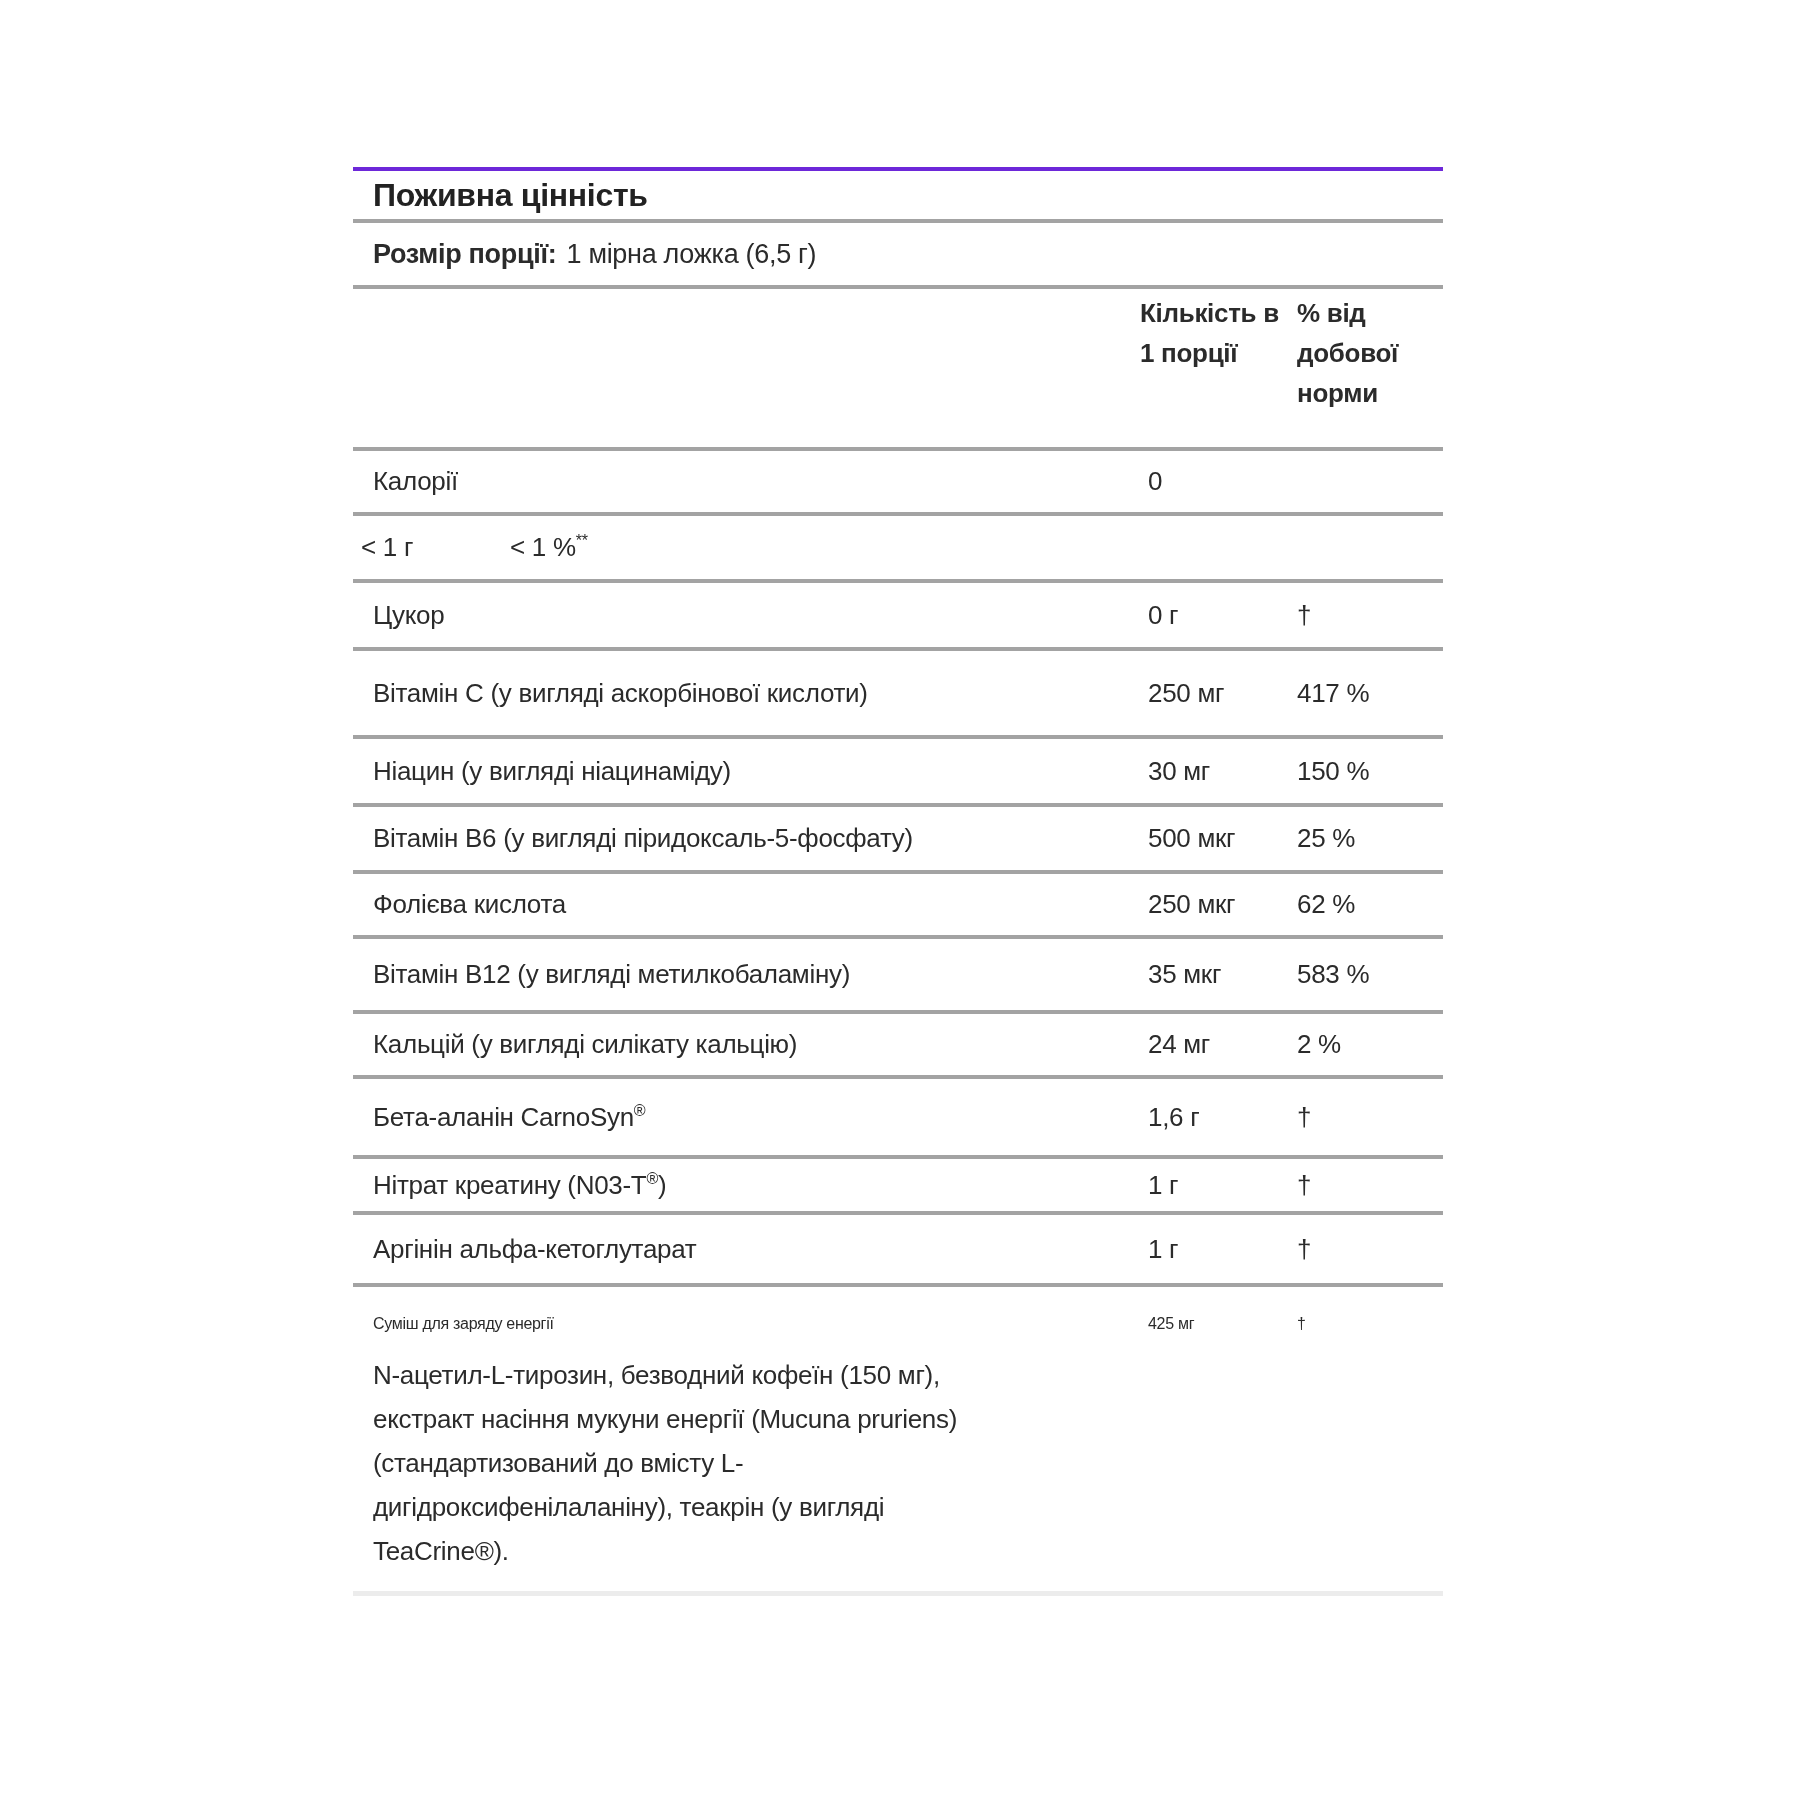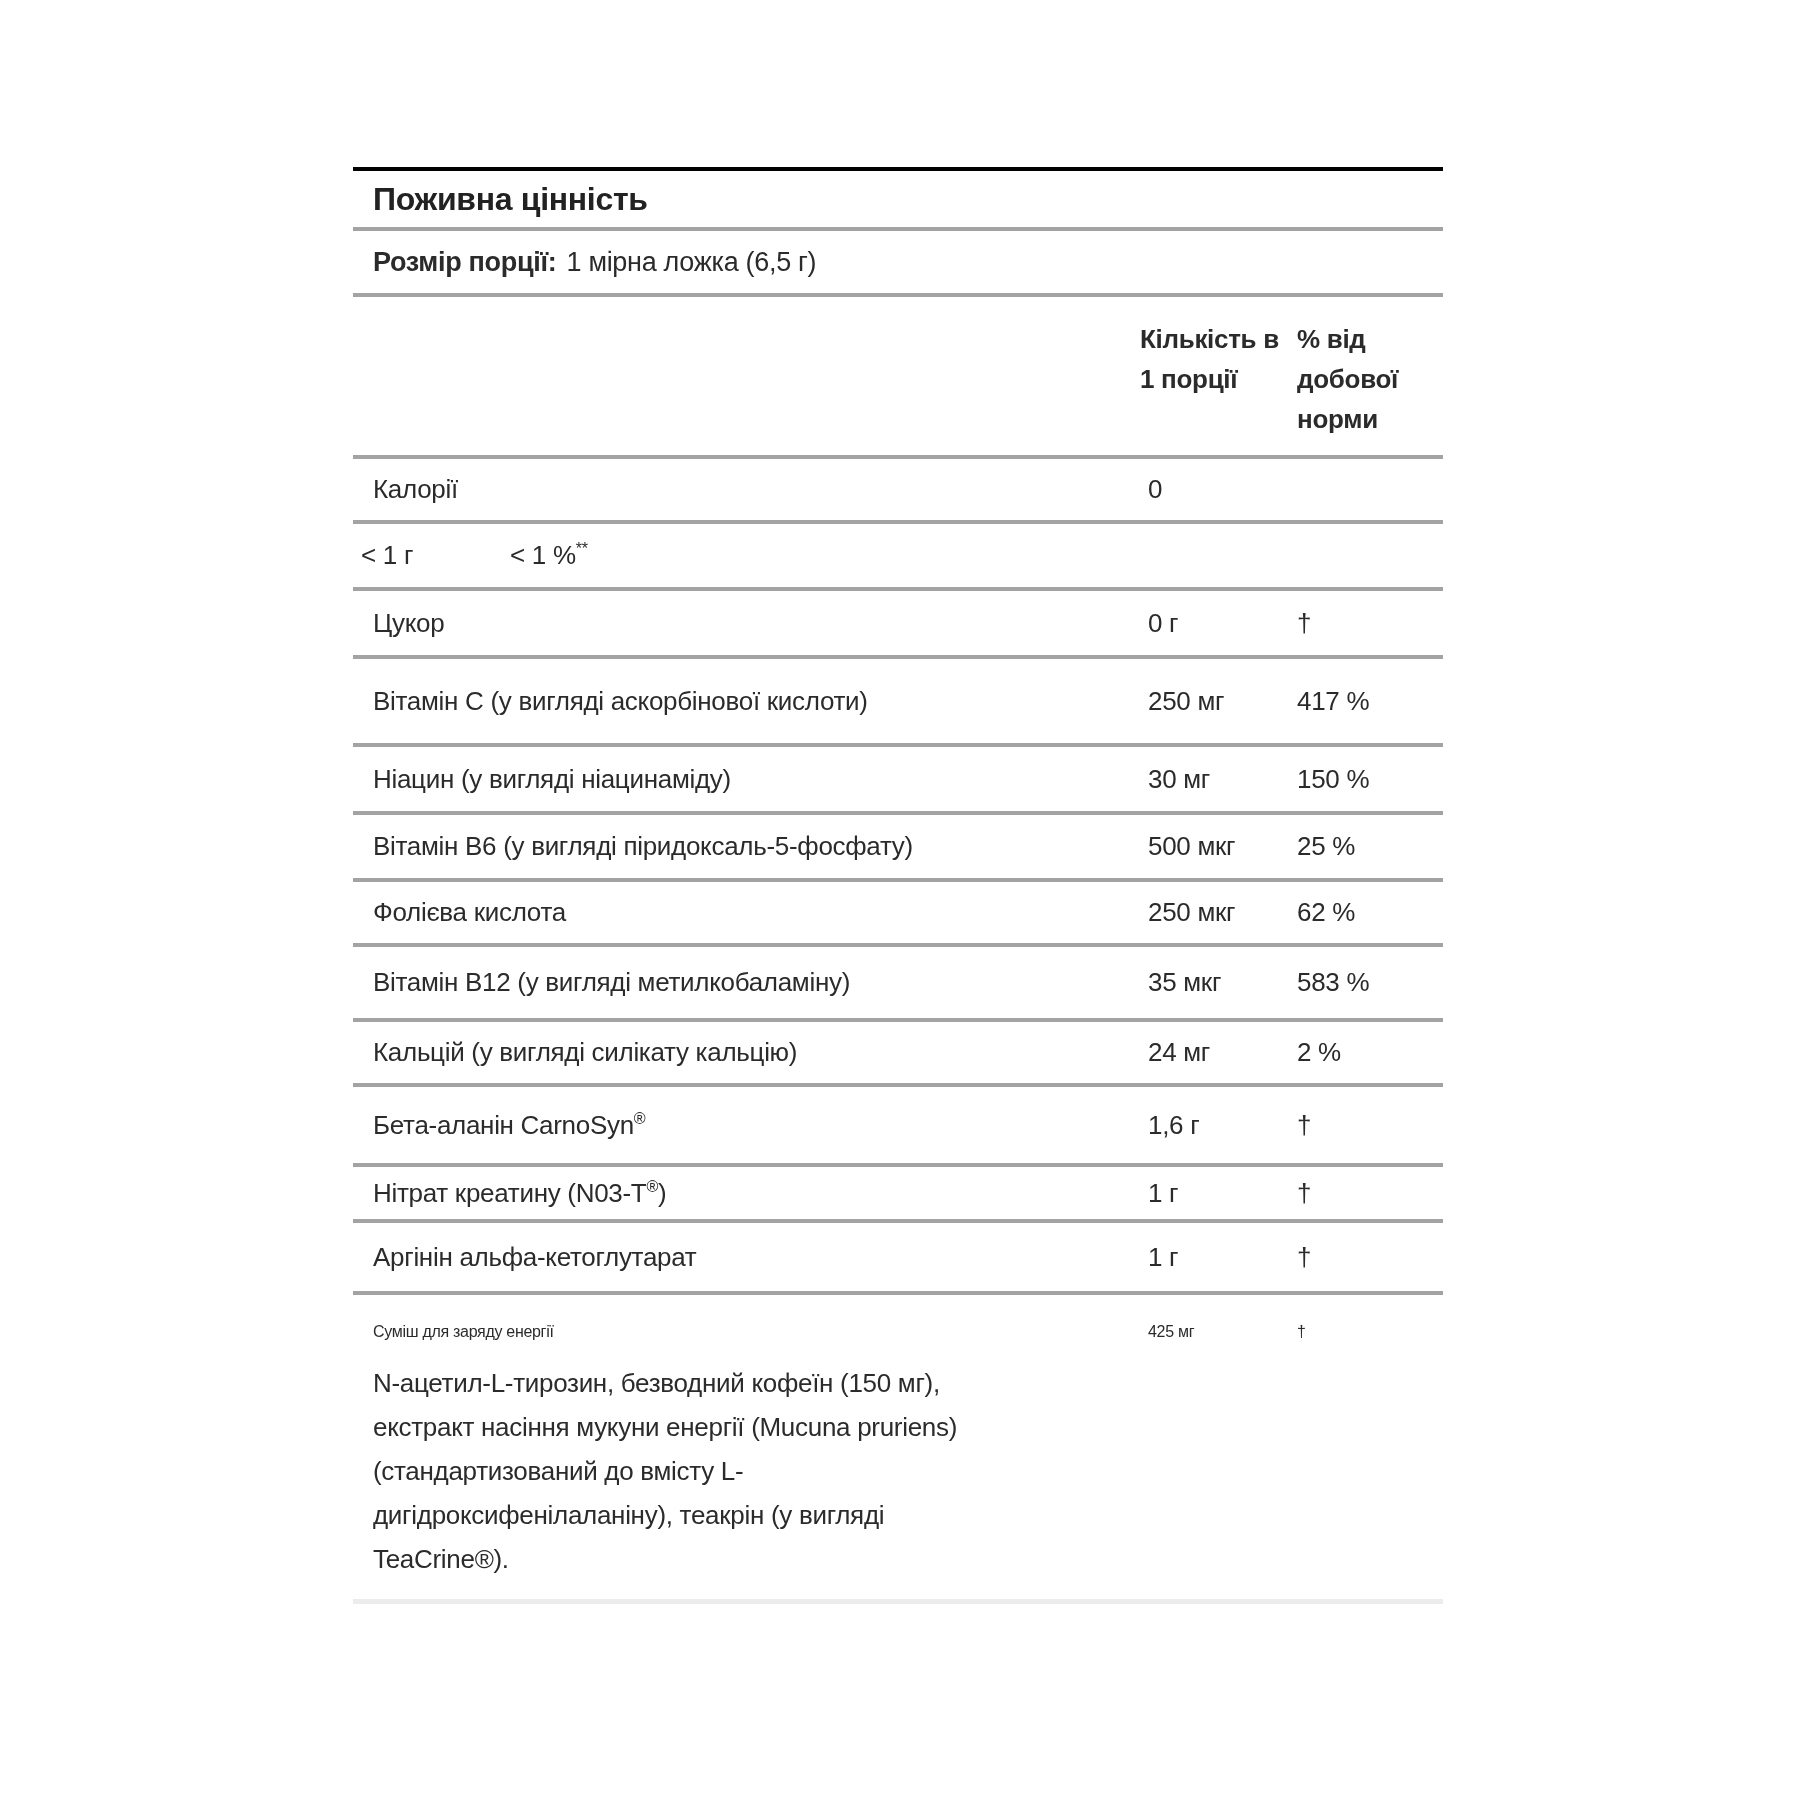--- a/index.html
+++ b/index.html
@@ -17,38 +17,38 @@
     width:1090px;
     letter-spacing:-0.3px;
   }
   .trow{
     display:flex;
     align-items:center;
     box-sizing:border-box;
     border-top:4px solid #a3a3a3;
   }
   .title-row{
-    border-top:4px solid #000000;
-    height:60px;
+    border-top:4px solid #6d28d9;
+    height:52px;
   }
   .title-row h2{
     margin:0;
     padding-left:20px;
     font-size:32px;
     font-weight:bold;
     color:#222222;
   }
   .info-row{
     font-size:27px;
     padding-left:20px;
   }
   .info-row .lbl{font-weight:bold;margin-right:10px;}
   .hdr-row{
     align-items:flex-start;
-    padding-top:22px;
+    padding-top:4px;
     font-weight:bold;
     font-size:26px;
     line-height:40px;
   }
   .c1{width:767px;padding-left:20px;box-sizing:content-box;}
   .c2{width:149px;padding-left:8px;box-sizing:content-box;}
   .c3{flex:1;}
   .hdr-row .c2{width:157px;padding-left:0;}
   .row{font-size:26px;}
   sup{

